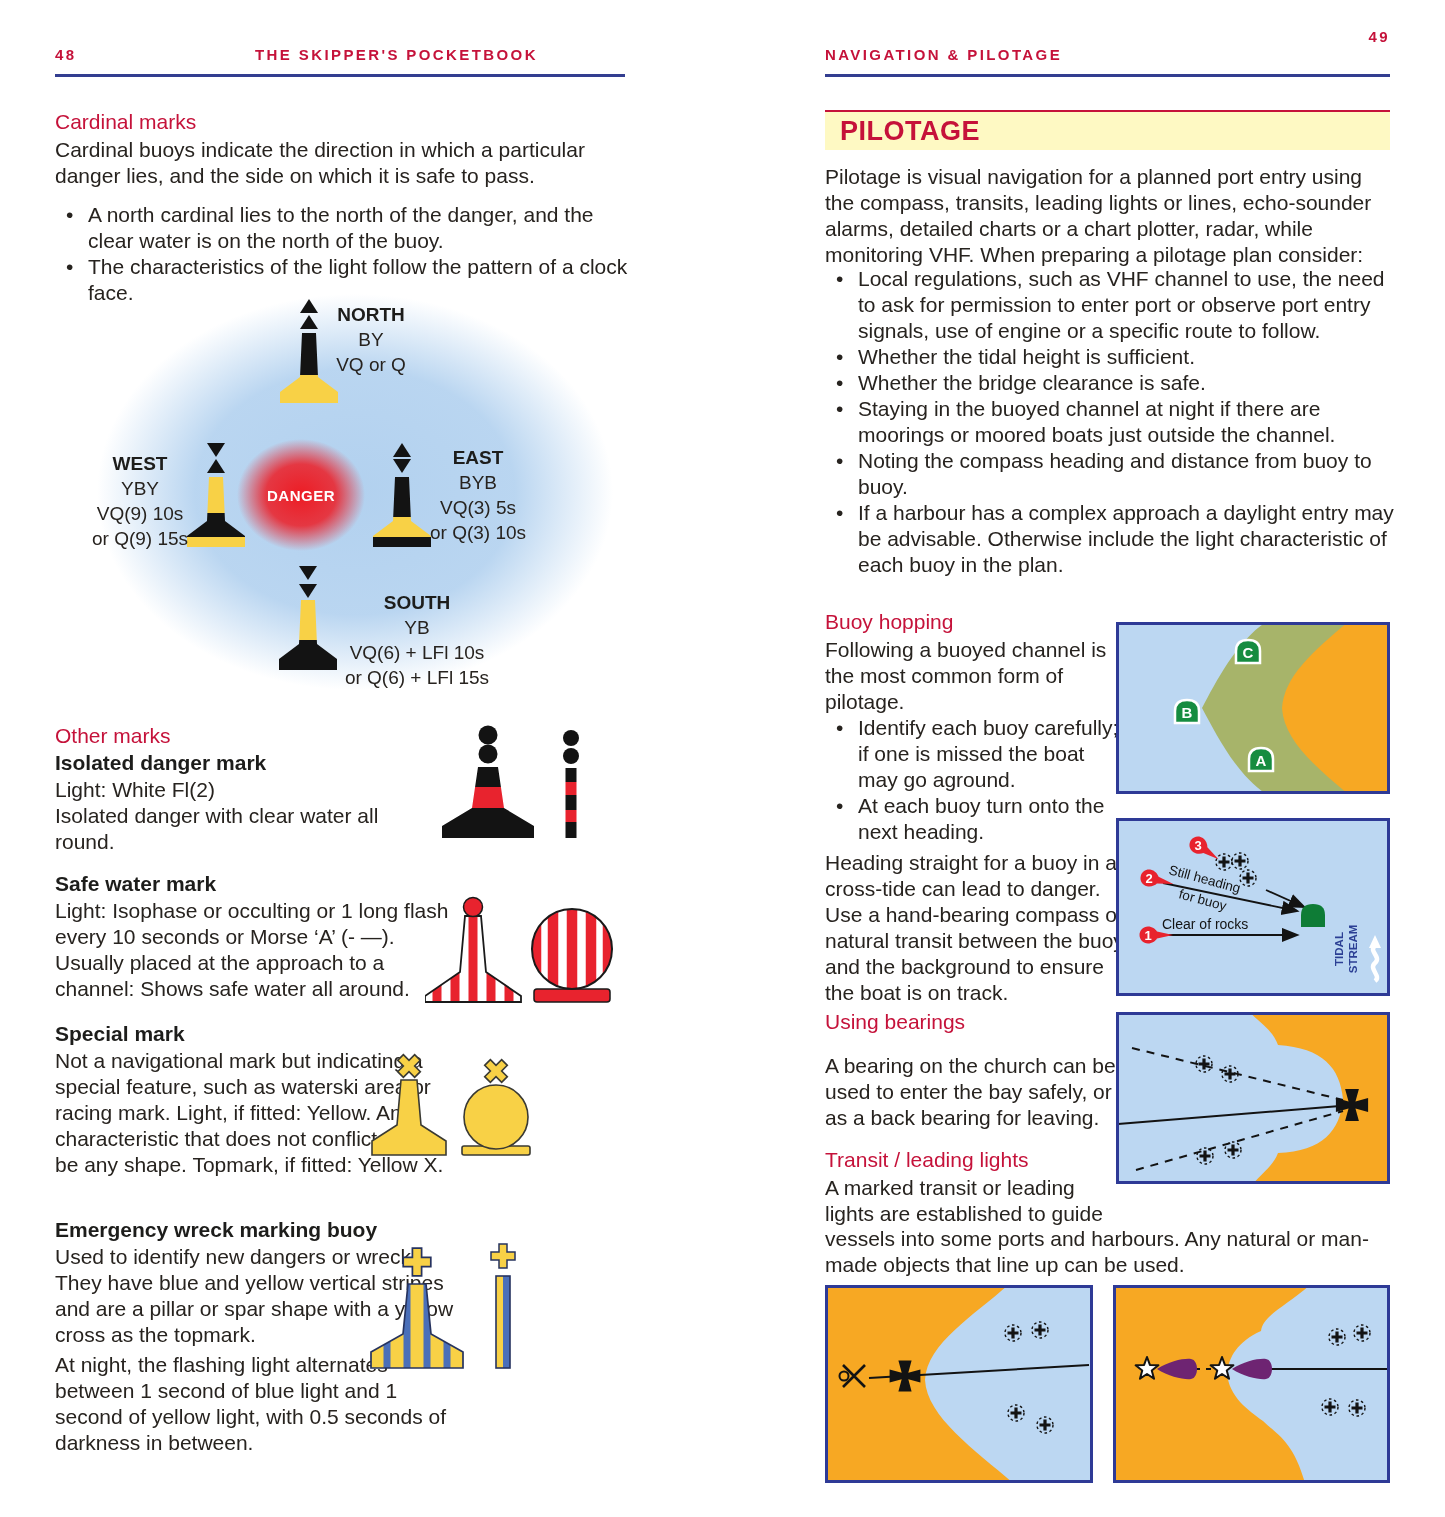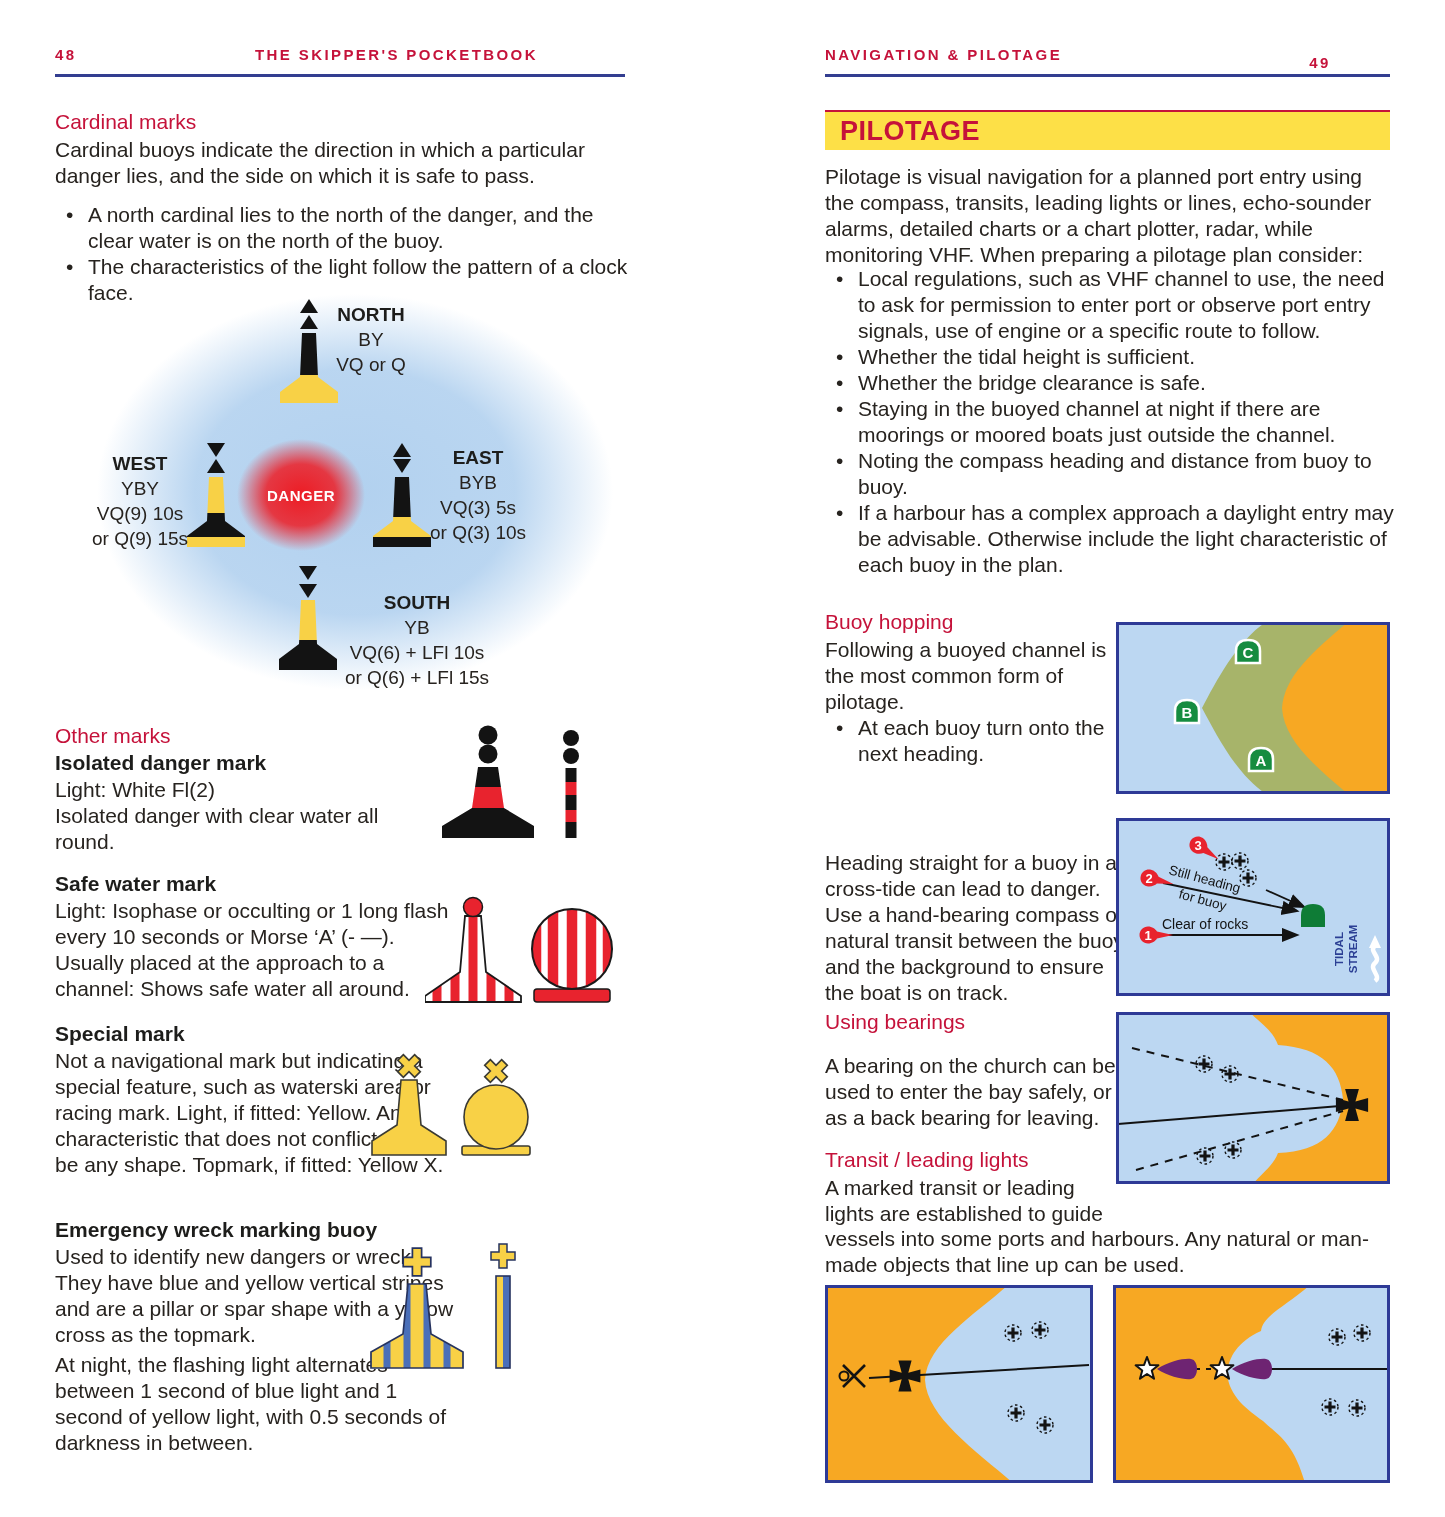--- a/index.html
+++ b/index.html
@@ -13,21 +13,21 @@
   #page{position:relative;width:1445px;height:1517px;background:#fff;
         font-family:"Liberation Sans",sans-serif;color:var(--ink);overflow:hidden}
   .abs{position:absolute}
   .runhead{font-size:15px;font-weight:bold;letter-spacing:2.4px;color:var(--red);white-space:nowrap}
   .rule{height:3px;background:var(--navy)}
   .h-red{font-size:21px;font-weight:normal;color:var(--red)}
   .h-ink{font-size:21px;font-weight:bold;color:#1d1d1b}
   .body{font-size:21px;line-height:26px;color:var(--ink)}
   .bullet-item{position:relative;padding-left:33px}
   .bullet-item::before{content:"\2022";position:absolute;left:11px;top:0;color:var(--ink)}
-  .banner{background:#fde047;border-top:2.5px solid var(--red)}
+  .banner{background:#fef9c3;border-top:2.5px solid var(--red)}
   .banner-title{font-size:27px;font-weight:bold;color:var(--red);padding:4px 0 0 15px;letter-spacing:.5px}
   svg{display:block;font-family:"Liberation Sans",sans-serif}
   text.dlab-b{font-size:19px;font-weight:bold;fill:#1d1d1b}
   text.dlab{font-size:19px;fill:var(--ink)}
   .mapbox{stroke:#2e3a96;stroke-width:3;fill:none}
 </style>
 </head>
 <body>
 
 <div id="page">
@@ -239,40 +239,41 @@
     </g>
     <g transform="translate(148,128)">
       <rect x="-7" y="-92" width="7" height="92" fill="#f8d146"></rect>
       <rect x="0" y="-92" width="7" height="92" fill="#4a6fb9"></rect>
       <rect x="-7" y="-92" width="14" height="92" fill="none" stroke="#26335f" stroke-width="1.6"></rect>
       <use href="#plusP" transform="translate(0,-112) scale(1.0)" fill="#f8d146" stroke="#26335f" stroke-width="1.5"></use>
     </g>
   </svg>
 
   <div class="abs runhead" style="left:825px;top:46px">NAVIGATION &amp; PILOTAGE</div>
-  <div class="abs runhead" style="left:1250px;top:54px;width:140px;text-align:center">49</div>
+  <div class="abs runhead" style="left:1250px;top:28px;width:140px;text-align:right">49</div>
   <div class="abs rule" style="left:825px;top:74px;width:565px"></div>
 
   <div class="abs banner" style="left:825px;top:110px;width:565px;height:40px">
     <div class="banner-title">PILOTAGE</div>
   </div>
 
   <div class="abs body" style="left:825px;top:164px;width:572px">Pilotage is visual navigation for a planned port entry using the compass, transits, leading lights or lines, echo-sounder alarms, detailed charts or a chart plotter, radar, while monitoring VHF. When preparing a pilotage plan consider:</div>
   <div class="abs body" style="left:825px;top:266px;width:574px">
       <div class="bullet-item">Local regulations, such as VHF channel to use, the need to ask for permission to enter port or observe port entry signals, use of engine or a specific route to follow.</div>
       <div class="bullet-item">Whether the tidal height is sufficient.</div>
       <div class="bullet-item">Whether the bridge clearance is safe.</div>
       <div class="bullet-item">Staying in the buoyed channel at night if there are moorings or moored boats just outside the channel.</div>
       <div class="bullet-item">Noting the compass heading and distance from buoy to buoy.</div>
       <div class="bullet-item">If a harbour has a complex approach a daylight entry may be advisable. Otherwise include the light characteristic of each buoy in the plan.</div>
     </div>
 
   <div class="abs h-red" style="left:825px;top:610px">Buoy hopping</div>
   <div class="abs body" style="left:825px;top:637px;width:292px">Following a buoyed channel is the most common form of pilotage.</div>
   <div class="abs body" style="left:825px;top:715px;width:296px">
+      <div class="bullet-item">Identify each buoy carefully; if one is missed the boat may go aground.</div>
       <div class="bullet-item">At each buoy turn onto the next heading.</div>
     </div>
 
   <svg class="abs" style="left:1116px;top:622px" width="274" height="172" viewBox="0 0 274 172">
     <rect width="274" height="172" fill="#bcd7f2"></rect>
     <path d="M274,0 L150,0 C120,20 100,60 86,86 C100,112 120,152 150,172 L274,172 Z" fill="#a7b46a"></path>
     <path d="M274,0 L232,0 C196,30 168,55 166,86 C168,117 196,142 232,172 L274,172 Z" fill="#f7a823"></path>
     <g transform="translate(132,30)">
       <use href="#dome" fill="#168c40" stroke="#fff" stroke-width="2.5"></use>
       <text y="5.5" text-anchor="middle" fill="#fff" font-size="15" font-weight="bold">C</text>

